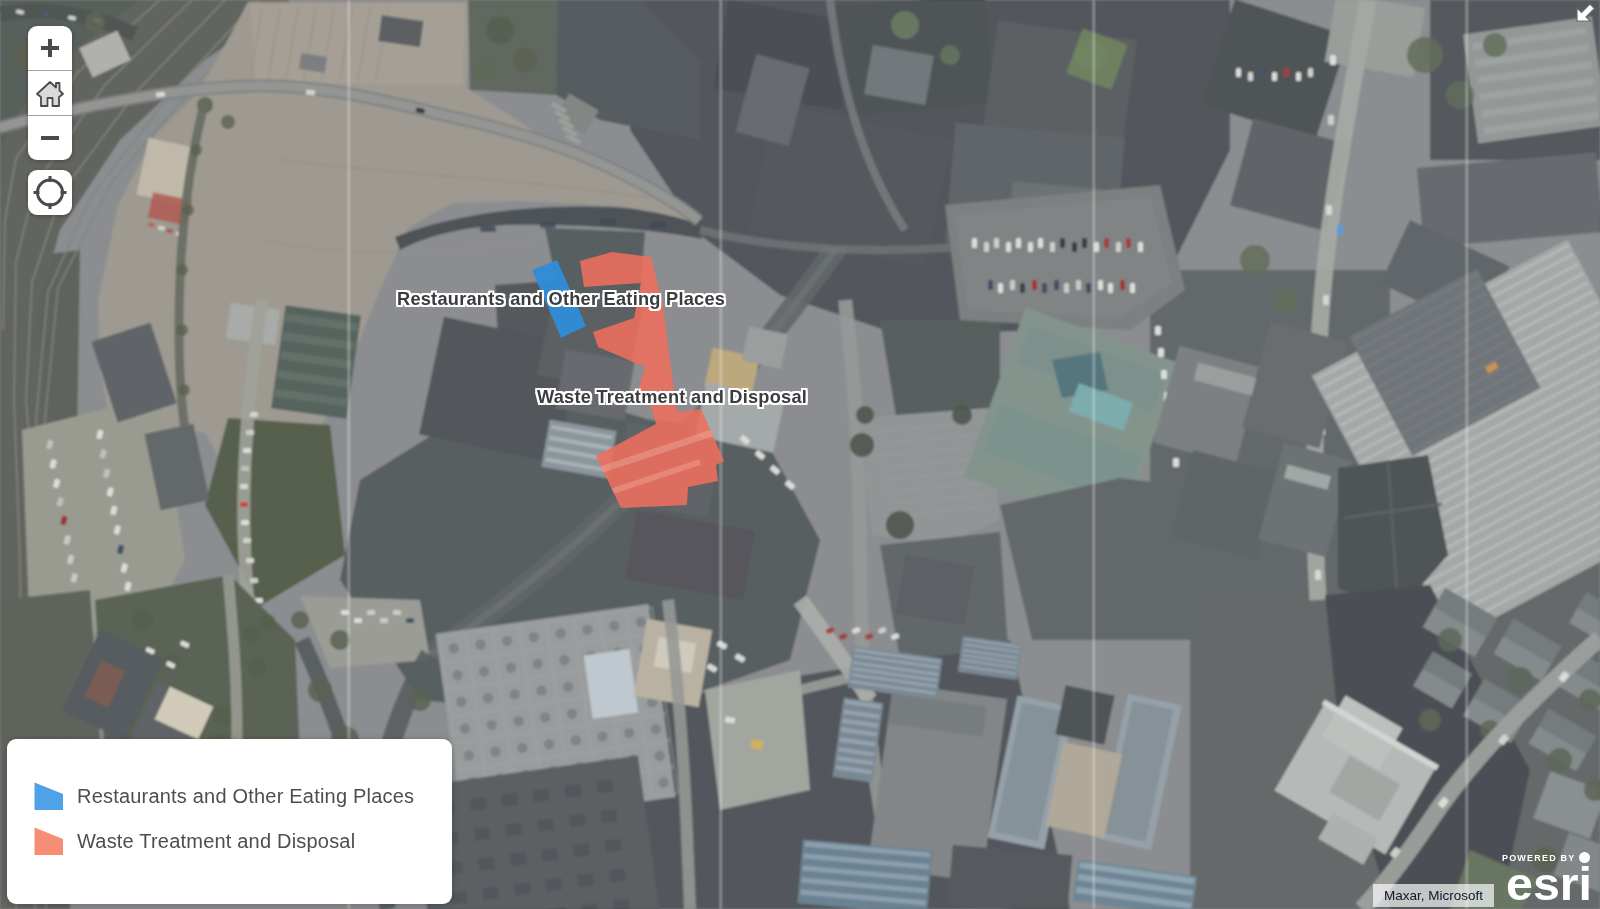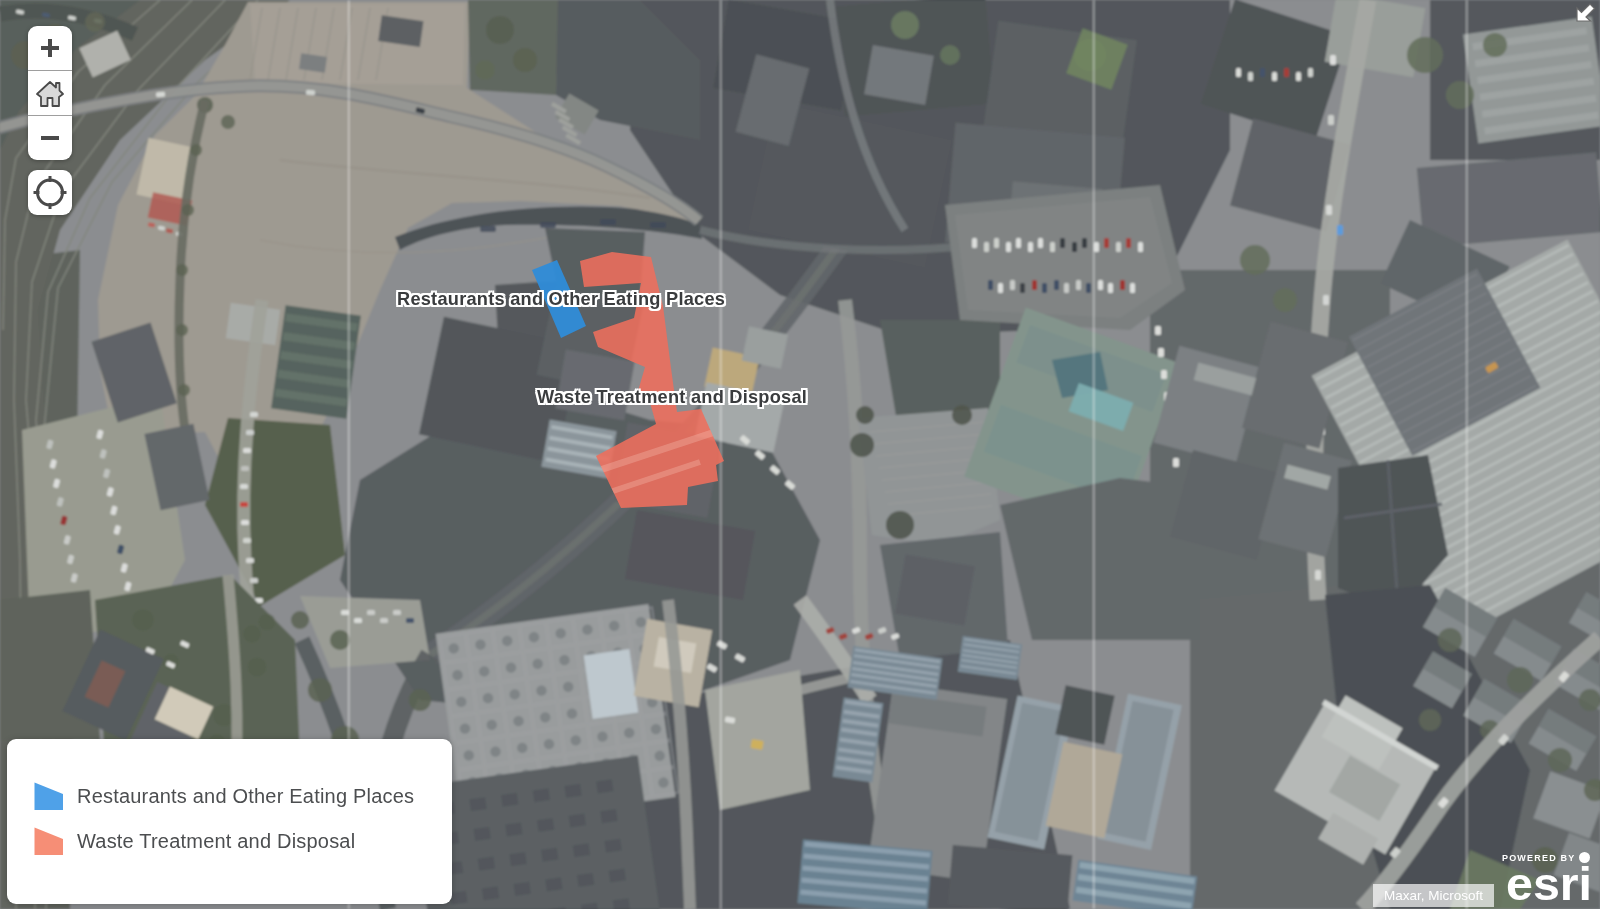--- a/index.html
+++ b/index.html
@@ -10,21 +10,21 @@
 box-shadow:0 1px 4px rgba(0,0,0,0.3);overflow:hidden;}
 .cbtn{width:44px;height:44px;position:relative;}
 .cbtn+.cbtn{border-top:1px solid #9e9e9e;}
 #locate{position:absolute;left:28px;top:170px;width:44px;height:45px;border-radius:9px;background:#fff;
 box-shadow:0 1px 4px rgba(0,0,0,0.3);}
 #legend{position:absolute;left:7px;top:739px;width:445px;height:165px;background:#fff;border-radius:9px;
 box-shadow:0 1px 6px rgba(0,0,0,0.25);}
 .lrow{position:absolute;left:26px;height:30px;display:flex;align-items:center;}
 .ltext{font-size:20px;color:#4c4e50;margin-left:13px;letter-spacing:0.2px;}
 #maxar{position:absolute;left:1373px;top:884px;width:121px;height:23px;background:rgba(255,255,255,0.68);
-font-size:13.5px;color:#ffffff;text-align:center;line-height:23px;}
+font-size:13.5px;color:#0f172a;text-align:center;line-height:23px;}
 #esri{position:absolute;right:8px;bottom:2px;color:#fff;text-align:right;margin-left:21px;}
 </style></head>
 <body>
 <svg id="map" width="1600" height="909" viewBox="0 0 1600 909">
 <g filter="url(#soft)">
 <rect x="0" y="0" width="1600" height="909" fill="#7e8184"></rect>
 <polygon points="640,0 1230,0 1230,150 1170,270 1050,330 900,335 780,295 700,235 630,130" fill="#404549"></polygon>
 <polygon points="360,480 520,380 650,420 760,430 820,540 790,660 620,720 420,700 340,580" fill="#474c50"></polygon>
 <polygon points="600,710 1010,640 1070,909 620,909" fill="#3f4449"></polygon>
 <rect x="1150" y="270" width="240" height="370" fill="#53585a"></rect>

